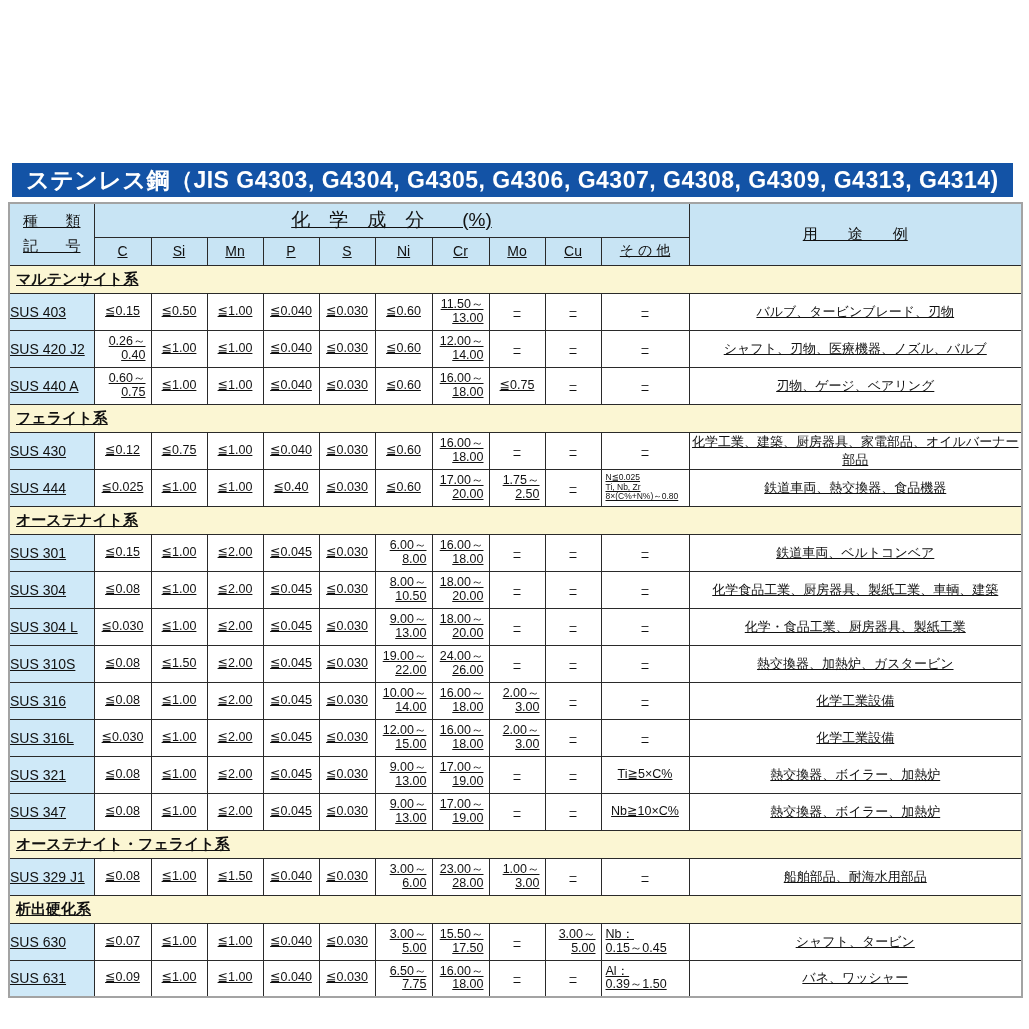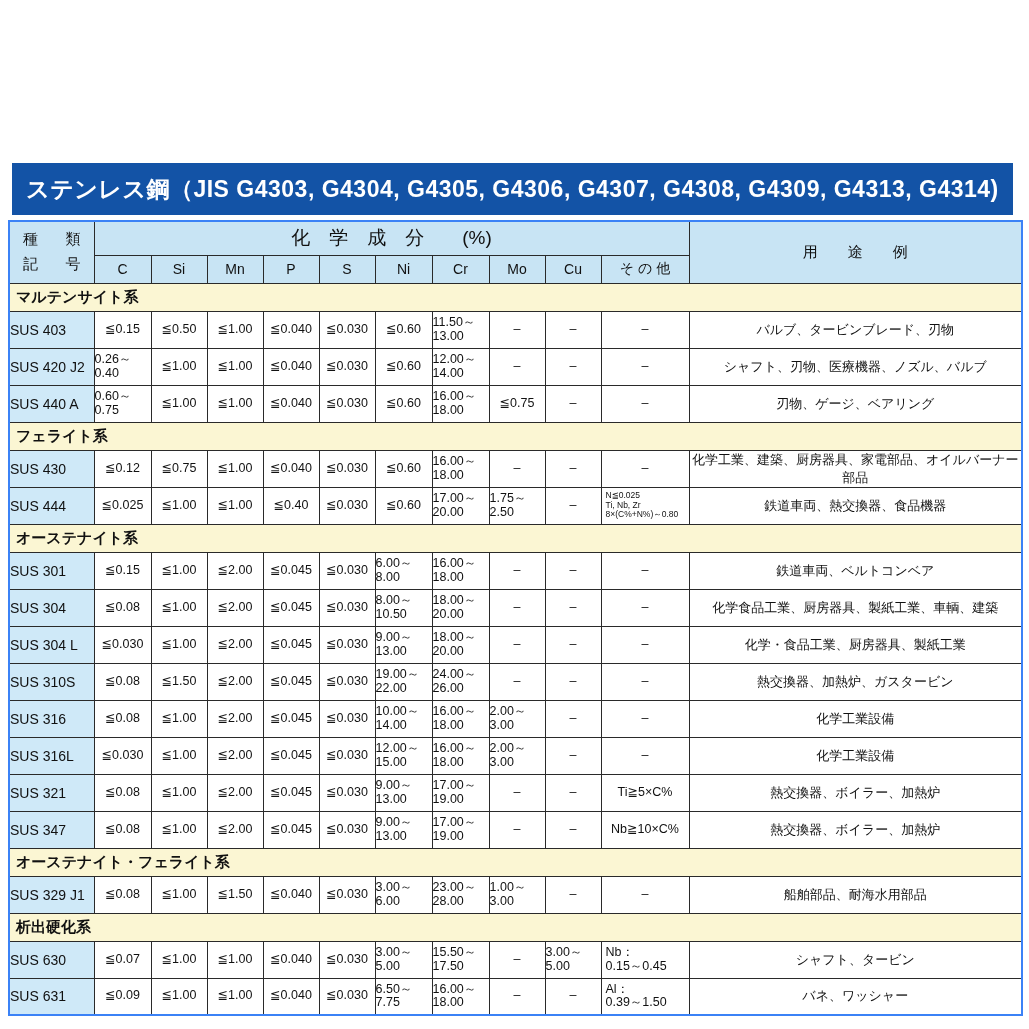--- a/index.html
+++ b/index.html
@@ -7,33 +7,34 @@
     width:1029px;height:1029px;
     background:#ffffff;
     font-family:"Liberation Sans","DejaVu Sans",sans-serif;
     color:#111;
     position:relative;
     overflow:hidden;
   }
   .sheet{position:absolute;left:8px;top:163px;width:1013px;}
   .title-bar{
     margin-left:4px;margin-right:8px;
-    height:52px;
+    height:34px;
     background:var(--title-bg,#1353a6);
     color:var(--title-fg,#ffffff);
     display:flex;align-items:center;justify-content:center;
     font-size:23px;font-weight:bold;
     letter-spacing:0.5px;
   }
   table.main{
     margin-top:5px;
     border-collapse:collapse;
     table-layout:fixed;
     width:1013px;
-    border:2px solid #3b82f6;
+    border:2px solid #a3a3a3;
+    text-decoration:underline;
   }
   table.main th, table.main td{
     border:1px solid #2a2a2a;
     padding:0;
     overflow:hidden;
   }
   thead th{
     background:var(--head-bg,#c8e4f4);
     font-weight:normal;
     font-size:14px;
@@ -59,21 +60,21 @@
   }
   tr.data-row{height:37px;}
   td.label{
     background:var(--label-bg,#cfe9f8);
     font-size:14px;
     padding-left:5px;
     text-align:left;vertical-align:middle;
   }
   td.v{font-size:12.5px;vertical-align:middle;line-height:1.1;}
   td.v.a-c{text-align:center;}
-  td.v.a-r{text-align:left;}
+  td.v.a-r{text-align:right;}
   td.v.a-r div{padding-right:5px;}
   td.v.a-l{text-align:left;}
   td.v.a-l div{padding-left:4px;}
   td.v.small{font-size:8.5px;line-height:1.15;}
   td.usage{
     font-size:13px;
     text-align:center;vertical-align:middle;
     padding-left:8px;
   }
 </style>

